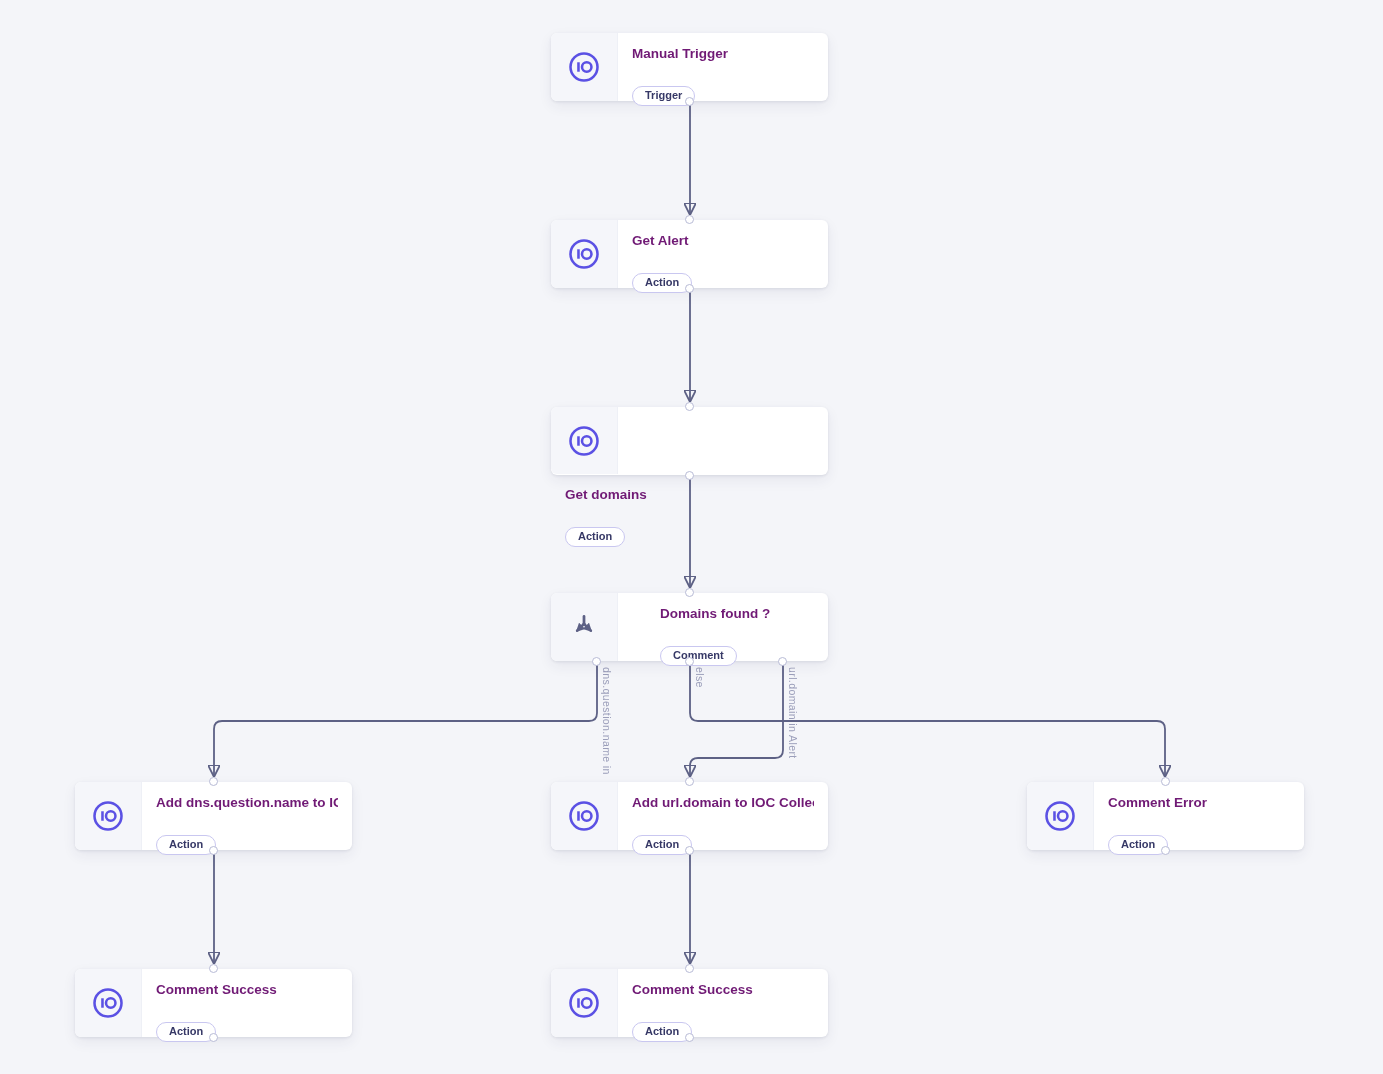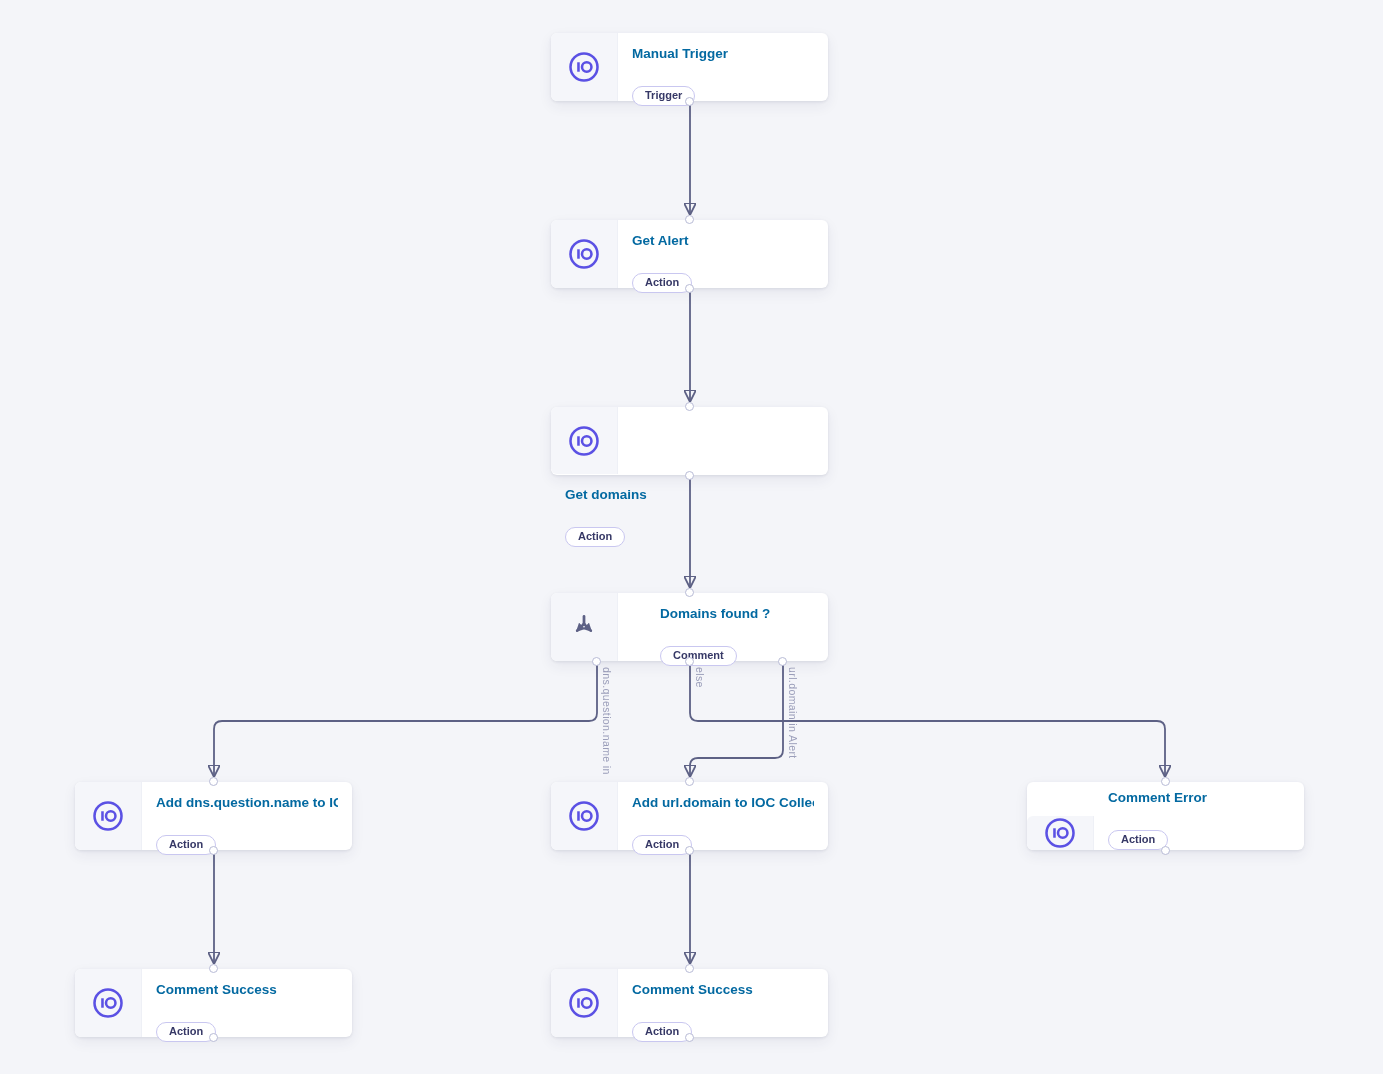--- a/index.html
+++ b/index.html
@@ -55,21 +55,21 @@
     justify-content: center;
   }
   .node-body {
     flex: 1;
     padding: 13px 14px 0 14px;
     min-width: 0;
   }
   .node-title {
     font-size: 13.5px;
     font-weight: 700;
-    color: #0369a1;
+    color: #701a75;
     margin-bottom: 7px;
     white-space: nowrap;
     overflow: hidden;
   }
   .node-badge {
     display: inline-block;
     font-size: 11px;
     font-weight: 600;
     color: #363866;
     background: #ffffff;
@@ -213,21 +213,21 @@
       </svg>
     </div>
     <div class="node-body">
       <div class="node-title">Add url.domain to IOC Collection</div>
       <span class="node-badge">Action</span>
     </div>
     <span class="port port-top"></span>
     <span class="port port-bottom"></span>
   </div>
 
-  <div class="node" style="left:1027px; top:782px;align-items:flex-end;">
+  <div class="node" style="left:1027px; top:782px;">
     <div class="icon-panel">
       <svg width="34" height="34" viewBox="0 0 36 36">
         <circle cx="18" cy="18" r="14.3" fill="none" stroke="#5b51e4" stroke-width="2.7"></circle>
         <rect x="10.8" y="13" width="2.7" height="10" fill="#5b51e4"></rect>
         <circle cx="20.9" cy="18" r="5" fill="none" stroke="#5b51e4" stroke-width="2.7"></circle>
       </svg>
     </div>
     <div class="node-body">
       <div class="node-title">Comment Error</div>
       <span class="node-badge">Action</span>

